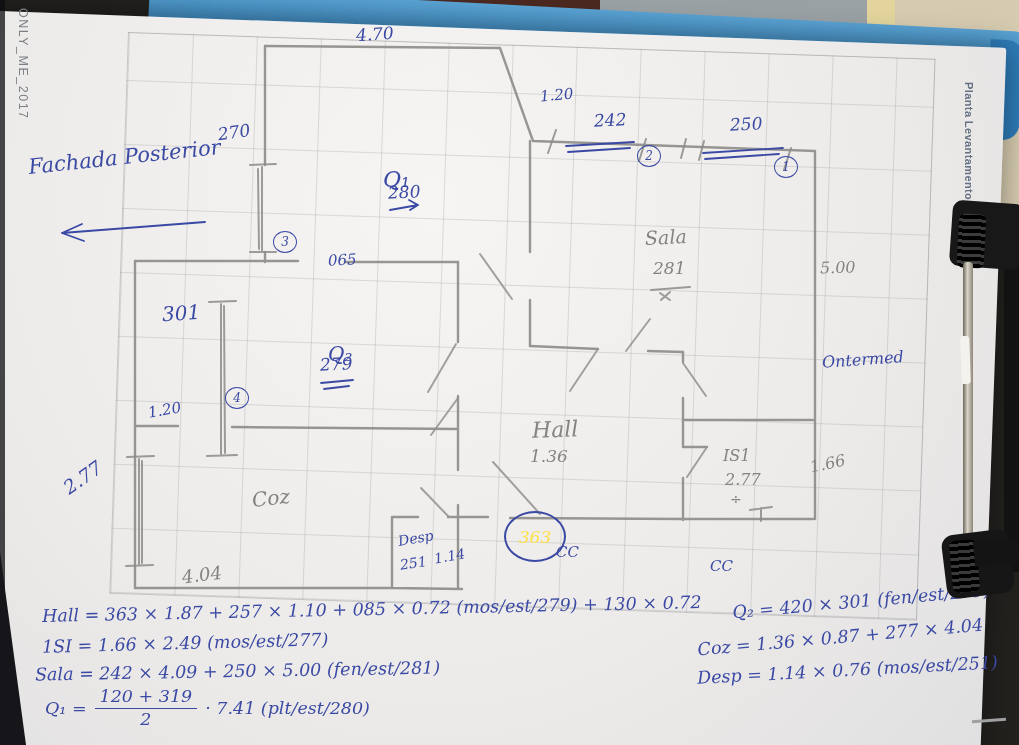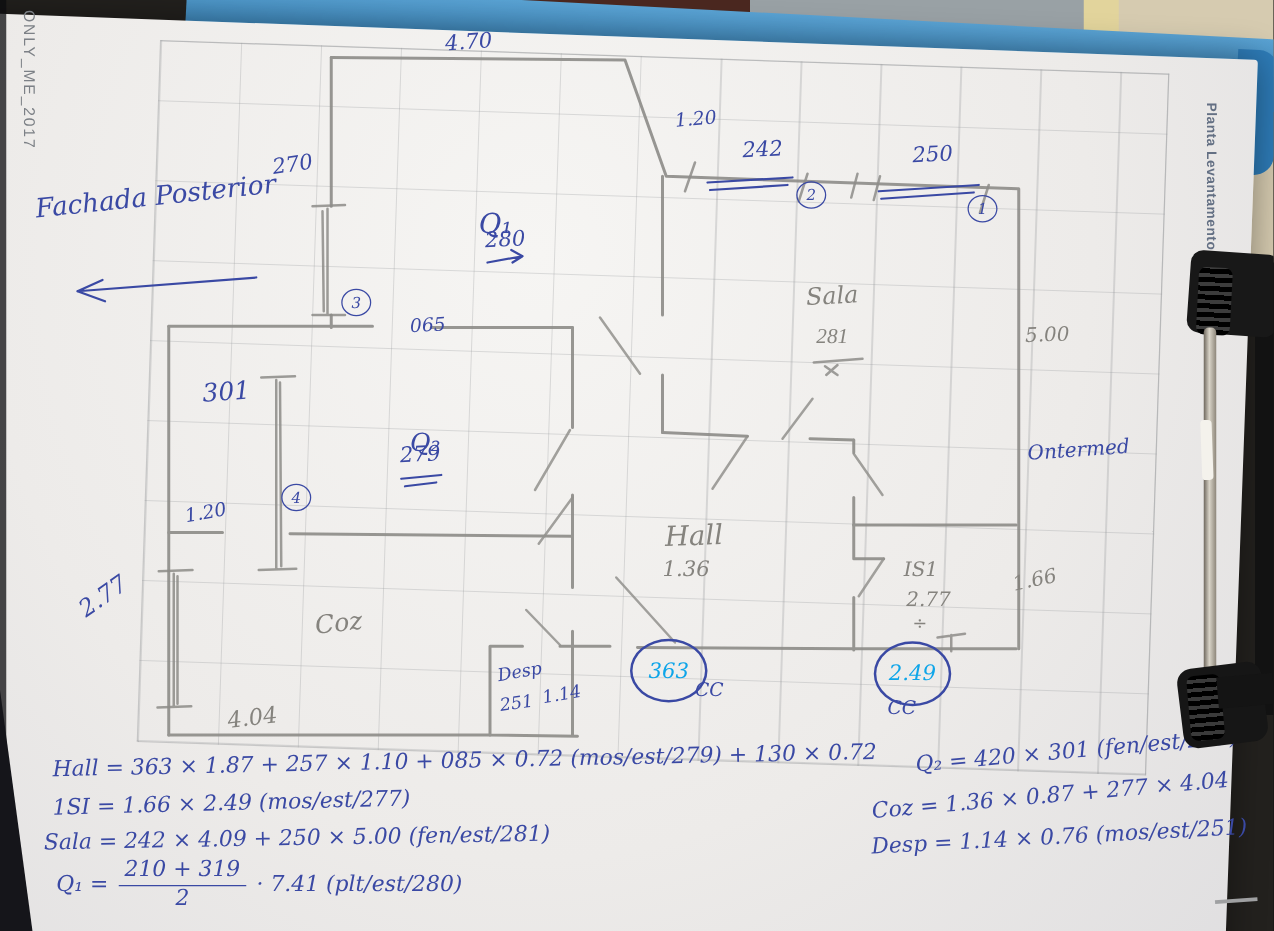--- a/index.html
+++ b/index.html
@@ -32,21 +32,21 @@
   
   .lbl{position:absolute;white-space:nowrap;line-height:1.05;}
   .hw{font-style:italic;color:#3a49a4;}
   .pc{font-style:italic;color:#85837e;}
   .printed{font-family:"Liberation Sans",sans-serif;font-style:normal;}
   .vert{writing-mode:vertical-rl;}
   .refc{border:1.5px solid #3a49a4;border-radius:50%;width:22px;height:20px;
         display:flex;align-items:center;justify-content:center;
         font:italic 12px "DejaVu Serif",serif;color:#3a49a4;}
   .ccc{border:2px solid #3a49a4;border-radius:50%;display:flex;align-items:center;
-       justify-content:center;font:italic 17px "DejaVu Serif",serif;color:#0ea5e9;}
+       justify-content:center;font:italic 17px "DejaVu Serif",serif;color:#fde047;}
   .frow{display:flex;align-items:center;gap:8px;}
   .frac{display:inline-flex;flex-direction:column;align-items:center;line-height:1;}
   .frac .num{border-bottom:1.6px solid #3a49a4;padding:0 5px 2px;}
   .frac .den{padding-top:2px;}
   
   .clip-edge{left:1004px;top:206px;width:15px;height:366px;background:#121212;}
   .clip-top{left:951px;top:202px;width:72px;height:66px;background:#181818;
             border-radius:10px;transform:rotate(4deg);}
   .clip-top-grip{left:958px;top:214px;width:27px;height:54px;border-radius:6px;
             background:repeating-linear-gradient(0deg,#000 0 4px,#3c3c3c 4px 7px);
@@ -142,51 +142,50 @@
   <div class="lbl hw" style="left:162px;top:303px;font-size:20px;transform:rotate(-4deg);">301</div>
   <div class="lbl hw" style="left:148px;top:403px;font-size:15px;transform:rotate(-10deg);">1.20</div>
   <div class="lbl hw" style="left:62px;top:468px;font-size:19px;transform:rotate(-35deg);">2.77</div>
   <div class="lbl hw" style="left:822px;top:352px;font-size:16px;transform:rotate(-4deg);">Ontermed</div>
 
   <div class="lbl hw" style="left:383px;top:168px;font-size:22px;">Q₁</div>
   <div class="lbl hw" style="left:388px;top:184px;font-size:17px;transform:rotate(-3deg);">280</div>
   <div class="lbl hw" style="left:328px;top:344px;font-size:20px;">Q₂</div>
   <div class="lbl hw" style="left:320px;top:356px;font-size:17px;transform:rotate(-3deg);">279</div>
   <div class="lbl pc" style="left:645px;top:228px;font-size:19px;transform:rotate(-3deg);">Sala</div>
-  <div class="lbl pc" style="left:653px;top:260px;font-size:17px;font-family:Liberation Serif, serif;">281</div>
+  <div class="lbl pc" style="left:653px;top:260px;font-size:17px;">281</div>
   <div class="lbl pc" style="left:820px;top:260px;font-size:16px;transform:rotate(-2deg);">5.00</div>
   <div class="lbl pc" style="left:532px;top:418px;font-size:22px;transform:rotate(-2deg);">Hall</div>
   <div class="lbl pc" style="left:530px;top:448px;font-size:17px;">1.36</div>
   <div class="lbl pc" style="left:723px;top:448px;font-size:16px;">IS1</div>
   <div class="lbl pc" style="left:725px;top:472px;font-size:16px;">2.77</div>
   <div class="lbl pc" style="left:730px;top:492px;font-size:14px;">÷</div>
   <div class="lbl pc" style="left:810px;top:456px;font-size:16px;transform:rotate(-12deg);">1.66</div>
   <div class="lbl pc" style="left:252px;top:488px;font-size:20px;transform:rotate(-6deg);">Coz</div>
   <div class="lbl pc" style="left:182px;top:566px;font-size:18px;transform:rotate(-7deg);">4.04</div>
   <div class="lbl hw" style="left:398px;top:531px;font-size:14px;transform:rotate(-10deg);">Desp</div>
   <div class="lbl hw" style="left:400px;top:556px;font-size:14px;transform:rotate(-8deg);">251</div>
   <div class="lbl hw" style="left:434px;top:549px;font-size:14px;transform:rotate(-10deg);">1.14</div>
 
   <div class="lbl refc" style="left:774px;top:156px;">1</div>
   <div class="lbl refc" style="left:637px;top:145px;">2</div>
   <div class="lbl refc" style="left:273px;top:231px;">3</div>
   <div class="lbl refc" style="left:225px;top:387px;">4</div>
 
   <div class="lbl ccc" style="left:504px;top:511px;width:58px;height:47px;">363</div>
   <div class="lbl hw" style="left:556px;top:545px;font-size:15px;">CC</div>
-  <div class="lbl ccc" style="left:699px;top:513px;width:58px;height:48px;">2.49</div>
   <div class="lbl hw" style="left:710px;top:559px;font-size:15px;">CC</div>
 
   <div class="lbl hw" style="left:42px;top:600px;font-size:17.5px;transform:rotate(-1.2deg);">Hall = 363 × 1.87 + 257 × 1.10 + 085 × 0.72 (mos/est/279) + 130 × 0.72</div>
   <div class="lbl hw" style="left:42px;top:634px;font-size:17.5px;transform:rotate(-1.5deg);">1SI = 1.66 × 2.49 (mos/est/277)</div>
   <div class="lbl hw" style="left:35px;top:662px;font-size:17.5px;transform:rotate(-1deg);">Sala = 242 × 4.09 + 250 × 5.00 (fen/est/281)</div>
   <div class="lbl hw frow" style="left:45px;top:688px;font-size:17.5px;">
     <span>Q₁ =</span>
     <span class="frac">
-      <span class="num">210 + 319</span>
+      <span class="num">120 + 319</span>
       <span class="den">2</span>
     </span>
     <span>· 7.41  (plt/est/280)</span>
   </div>
   <div class="lbl hw" style="left:732px;top:592px;font-size:17.5px;transform:rotate(-5deg);">Q₂ = 420 × 301 (fen/est/279)</div>
   <div class="lbl hw" style="left:697px;top:628px;font-size:17.5px;transform:rotate(-5deg);">Coz = 1.36 × 0.87 + 277 × 4.04</div>
   <div class="lbl hw" style="left:697px;top:661px;font-size:17.5px;transform:rotate(-3deg);">Desp = 1.14 × 0.76 (mos/est/251)</div>
 
   <div class="abs clip-edge"></div>
   <div class="abs clip-top"></div>

